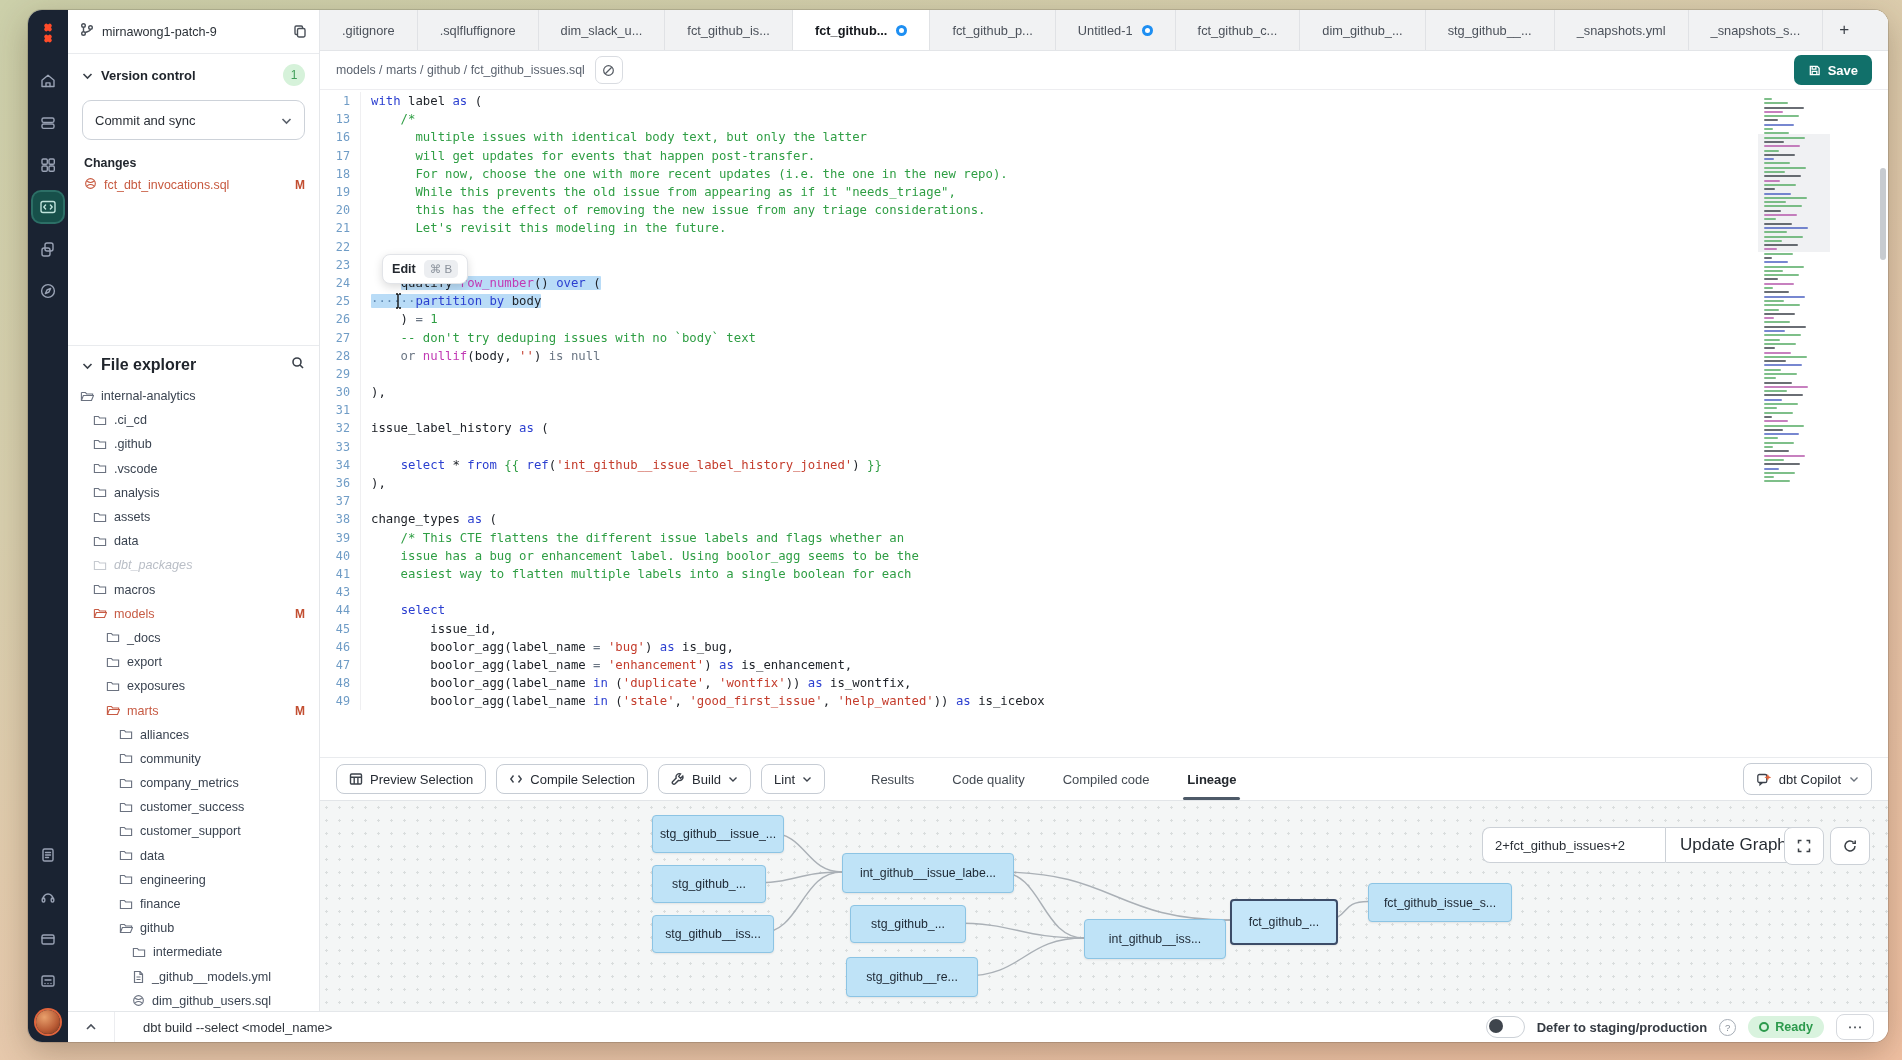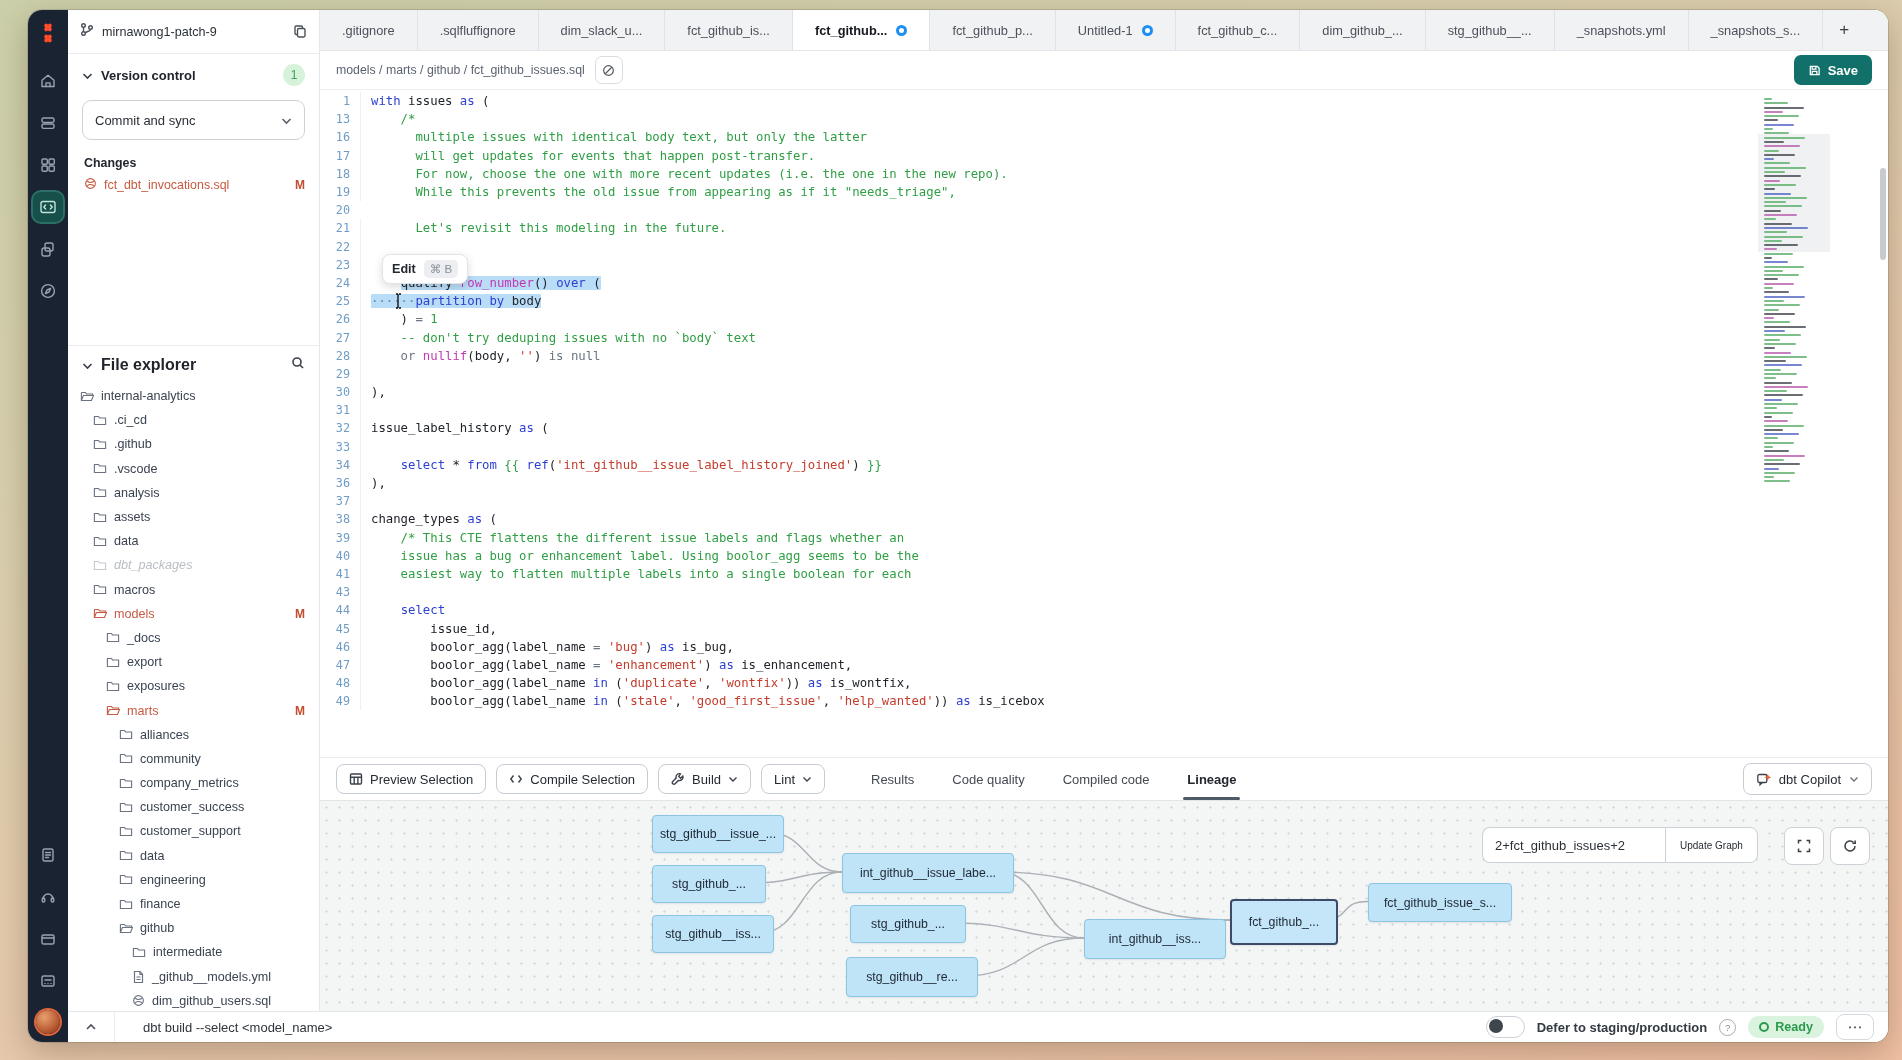--- a/index.html
+++ b/index.html
@@ -112,21 +112,21 @@
     background-image:radial-gradient(#d9dddd 1px,transparent 1.2px);background-size:13px 13px;overflow:hidden;}
   .edges{position:absolute;inset:0;}
   .lnode{position:absolute;background:#bfe3f7;border:1px solid #8cc4e4;border-radius:4px;
     display:flex;align-items:center;justify-content:center;font-size:12.3px;color:#1c2733;
     box-shadow:0 1px 2px rgba(0,0,0,.08);cursor:pointer;white-space:nowrap;overflow:hidden;padding:0 6px;}
   .lnode.selected{border:2px solid #3c4c68;background:#c5e6f9;}
   .linctl{position:absolute;top:26px;display:flex;}
   .lin-input{width:158px;height:34px;border:1px solid #ccd1d7;border-right:none;border-radius:8px 0 0 8px;
     padding:0 12px;font-size:13px;color:#2a2f36;background:#fff;outline:none;font-family:"Liberation Sans",sans-serif;}
   .lin-update{height:36px;border:1px solid #ccd1d7;border-radius:0 8px 8px 0;background:#fff;
-    font-size:10px;color:#262c33;padding:0 14px;cursor:pointer;font-family:"Liberation Sans",sans-serif;}
+    font-size:17px;color:#262c33;padding:0 14px;cursor:pointer;font-family:"Liberation Sans",sans-serif;}
   .sqbtn{position:absolute;top:26px;width:38px;height:36px;background:#fff;border:1px solid #ccd1d7;
     border-radius:8px;display:flex;align-items:center;justify-content:center;cursor:pointer;}
   .sqbtn svg{stroke:#3b4046;fill:none;stroke-width:1.5;}
   
   .statusbar{height:30px;border-top:1px solid #e4e7ea;background:#fff;display:flex;align-items:center;flex:0 0 30px;}
   .sb-collapse{width:46px;height:100%;border-right:1px solid #ecedf0;display:flex;align-items:center;
     justify-content:center;cursor:pointer;}
   .sb-collapse svg{stroke:#4a505a;fill:none;stroke-width:1.6;}
   .sb-cmd{font-size:13px;color:#2f343b;margin-left:28px;}
   .sb-right{margin-left:auto;display:flex;align-items:center;gap:12px;padding-right:14px;}
@@ -565,27 +565,27 @@
               <svg width="13" height="13" viewBox="0 0 14 14">
                   <path d="M2.5 2.5h7.5L12 4.5v7H2.5z"></path>
                   <path d="M4.5 2.5v3h4v-3M4.5 11.5v-3.5h5v3.5"></path>
                 </svg>
               <span>Save</span>
             </button>
           </div>
 
           <div class="editor">
             <div id="code-lines" style="padding-top:2px;">
-                <div class="coderow"><span class="gut">1</span><span class="ct"><span class="kw">with</span><span class="tx"> issues </span><span class="kw">as</span><span class="tx"> (</span></span></div>
+                <div class="coderow"><span class="gut">1</span><span class="ct"><span class="kw">with</span><span class="tx"> label </span><span class="kw">as</span><span class="tx"> (</span></span></div>
                 <div class="coderow"><span class="gut">13</span><span class="ct"><span class="cm">    /*</span></span></div>
                 <div class="coderow"><span class="gut">16</span><span class="ct"><span class="cm">      multiple issues with identical body text, but only the latter</span></span></div>
                 <div class="coderow"><span class="gut">17</span><span class="ct"><span class="cm">      will get updates for events that happen post-transfer.</span></span></div>
                 <div class="coderow"><span class="gut">18</span><span class="ct"><span class="cm">      For now, choose the one with more recent updates (i.e. the one in the new repo).</span></span></div>
                 <div class="coderow"><span class="gut">19</span><span class="ct"><span class="cm">      While this prevents the old issue from appearing as if it "needs_triage",</span></span></div>
-                <div class="coderow"><span class="gut">20</span></div>
+                <div class="coderow"><span class="gut">20</span><span class="ct"><span class="cm">      this has the effect of removing the new issue from any triage considerations.</span></span></div>
                 <div class="coderow"><span class="gut">21</span><span class="ct"><span class="cm">      Let's revisit this modeling in the future.</span></span></div>
                 <div class="coderow"><span class="gut">22</span><span class="ct"></span></div>
                 <div class="coderow"><span class="gut">23</span><span class="ct"></span></div>
                 <div class="coderow"><span class="gut">24</span><span class="ct"><span class="tx">    </span><span class="sel"><span class="tx">qualify </span><span class="fn">row_number</span><span class="tx">() </span><span class="kw">over</span><span class="tx"> (</span></span></span></div>
                 <div class="coderow"><span class="gut">25</span><span class="ct"><span class="sel"><span class="dots">······</span><span class="kw">partition by</span><span class="tx"> body</span></span></span></div>
                 <div class="coderow"><span class="gut">26</span><span class="ct"><span class="tx">    ) </span><span class="mu">=</span><span class="nm"> 1</span></span></div>
                 <div class="coderow"><span class="gut">27</span><span class="ct"><span class="cm">    -- don't try deduping issues with no `body` text</span></span></div>
                 <div class="coderow"><span class="gut">28</span><span class="ct"><span class="mu">    or </span><span class="fn">nullif</span><span class="tx">(body, </span><span class="st">''</span><span class="tx">) </span><span class="mu">is null</span></span></div>
                 <div class="coderow"><span class="gut">29</span><span class="ct"></span></div>
                 <div class="coderow"><span class="gut">30</span><span class="ct"><span class="tx">),</span></span></div>

